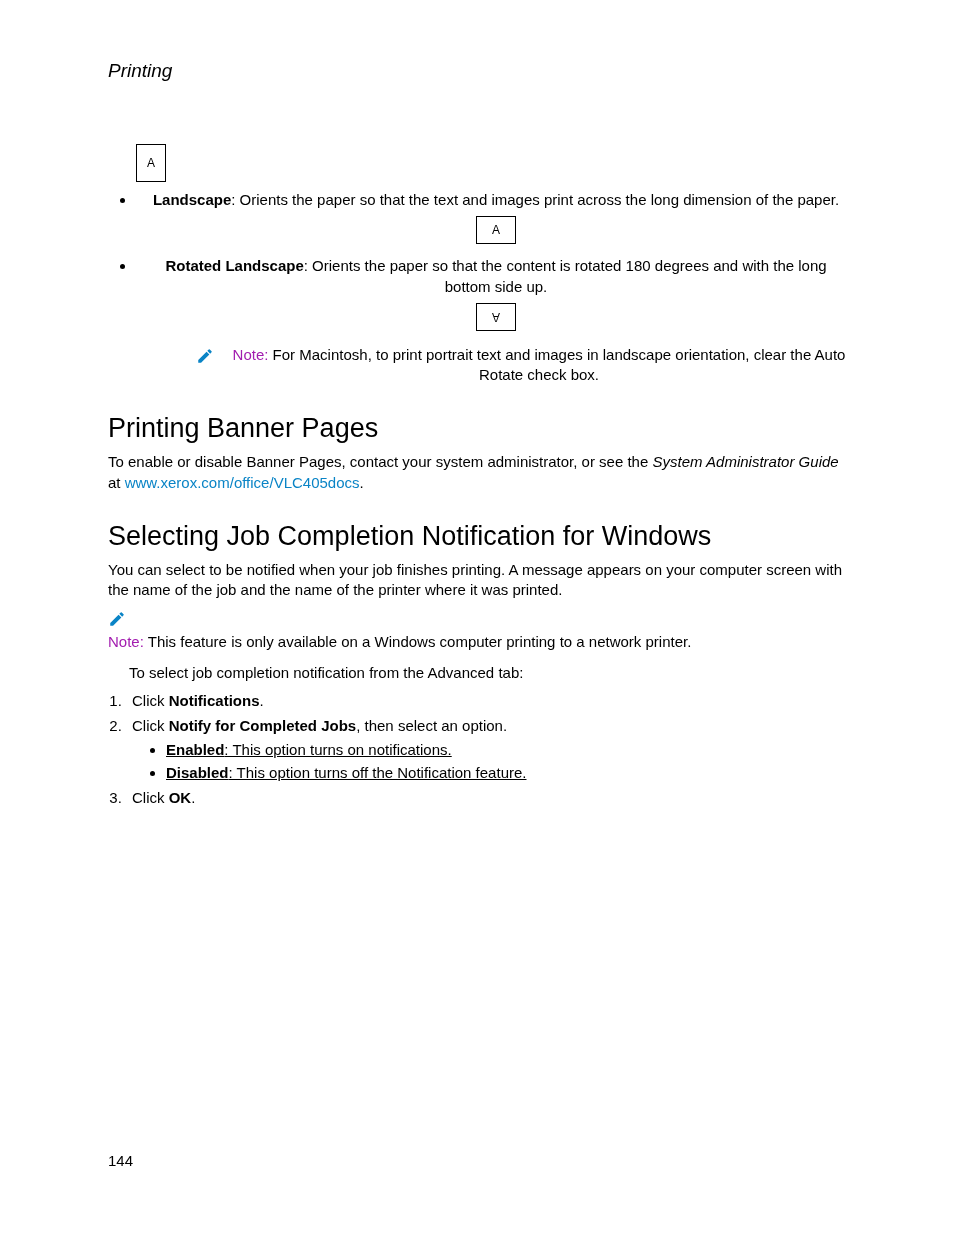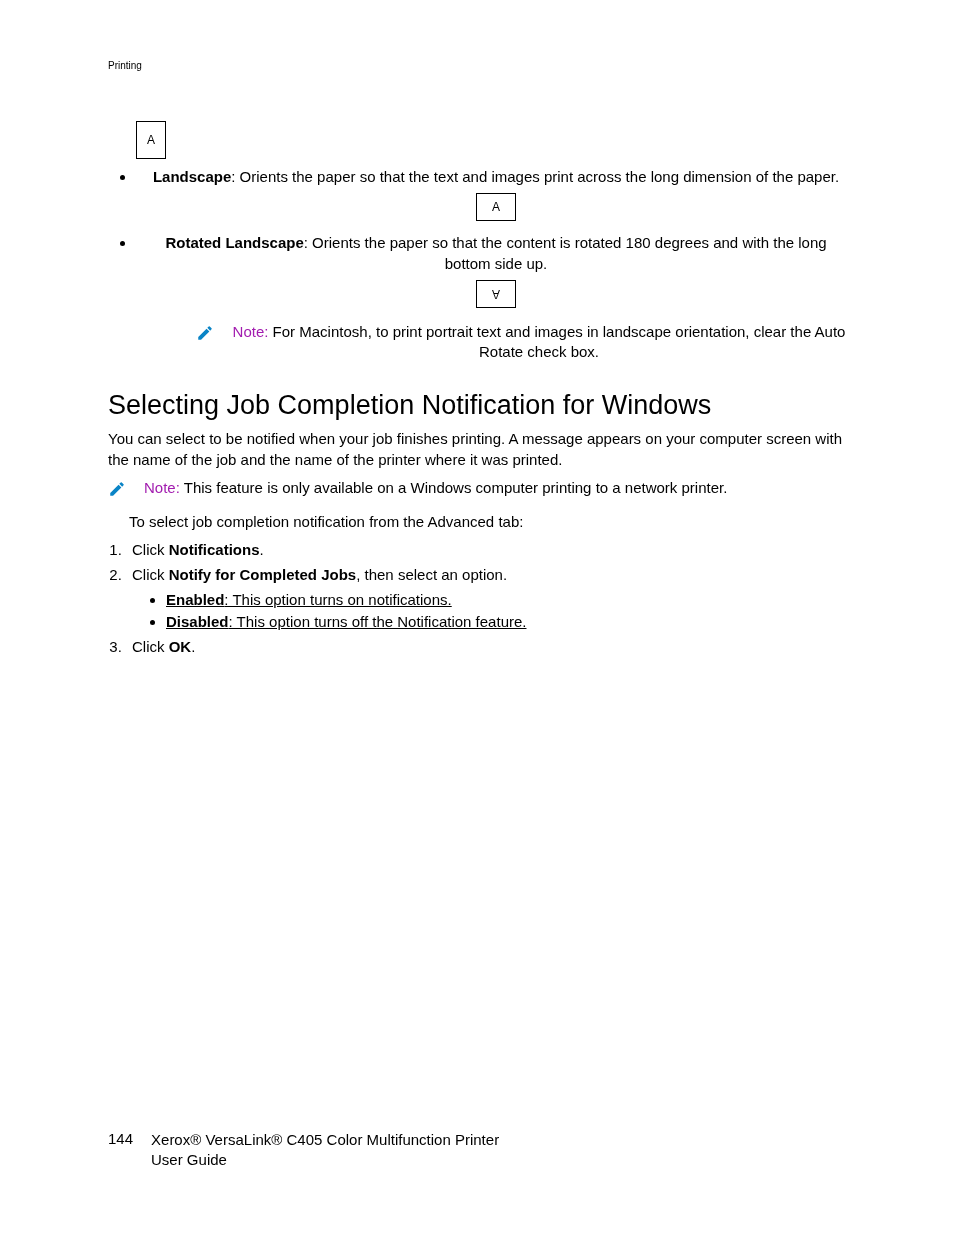--- a/index.html
+++ b/index.html
@@ -11,22 +11,23 @@
     width: 954px;
     height: 1235px;
     position: relative;
     box-sizing: border-box;
   }
   .page {
     padding: 60px 108px 0 108px;
     box-sizing: border-box;
   }
   .header {
-    font-size: 10px;
-    margin-bottom: 44px;
+    font-size: 19px;
+    margin-bottom: 56px;
+    font-style: italic;
   }
   .orient-box {
     border: 1px solid #000;
     display: inline-flex;
     align-items: center;
     justify-content: center;
     font-family: Arial, sans-serif;
     font-size: 12px;
     margin-top: 6px;
     margin-bottom: 8px;
@@ -95,21 +96,21 @@
     position: absolute;
     left: 108px;
     bottom: 66px;
     font-size: 15px;
     display: flex;
     align-items: flex-start;
   }
   .footer .pnum { margin-right: 18px; }
   .footer .ftext { line-height: 1.3; }
   .note-left-indent { margin-left: 50px; }
-  .note-left-indent2 { margin-left: 0px; }
+  .note-left-indent2 { margin-left: 0px; flex-direction: column; }
   .bold { font-weight: bold; }
 </style>
 </head>
 <body>
 
 <div class="page">
   <div class="header">Printing</div>
 
   <div style="margin-left:28px;">
     <div class="orient-box orient-portrait">
@@ -143,20 +144,24 @@
               </svg>
           </span>
           <span class="note-text">
             <span class="note-label">Note:</span><span> For Macintosh, to print portrait text and images in landscape orientation, clear the Auto Rotate check box.</span>
           </span>
         </div>
       </div>
     </li>
   </ul>
 
+  <h2 class="sect">Printing Banner Pages</h2>
+  <p class="para">
+    <span>To enable or disable Banner Pages, contact your system administrator, or see the </span><span class="italic">System Administrator Guide</span><span> at </span><a class="link">www.xerox.com/office/VLC405docs</a><span>.</span>
+  </p>
 
   <h2 class="sect">Selecting Job Completion Notification for Windows</h2>
   <p class="para">You can select to be notified when your job finishes printing. A message appears on your computer screen with the name of the job and the name of the printer where it was printed.</p>
 
   <div class="note-row note-left-indent2">
     <span class="note-icon">
       <svg width="18" height="18" viewBox="0 0 24 24">
           <path d="M3 17.25V21h3.75L17.81 9.94l-3.75-3.75L3 17.25zM20.71 7.04a1 1 0 0 0 0-1.41l-2.34-2.34a1 1 0 0 0-1.41 0l-1.83 1.83 3.75 3.75 1.83-1.83z" fill="#0a84c6"></path>
         </svg>
     </span>
@@ -183,17 +188,13 @@
       </ul>
     </li>
     <li>
       <span>Click </span><span class="bold">OK</span><span>.</span>
     </li>
   </ol>
 </div>
 
 <div class="footer">
   <span class="pnum">144</span>
-  <span class="ftext">
-    <span>Xerox® VersaLink® C405 Color Multifunction Printer</span><br>
-    <span>User Guide</span>
-  </span>
 </div>
 
 </body></html>

